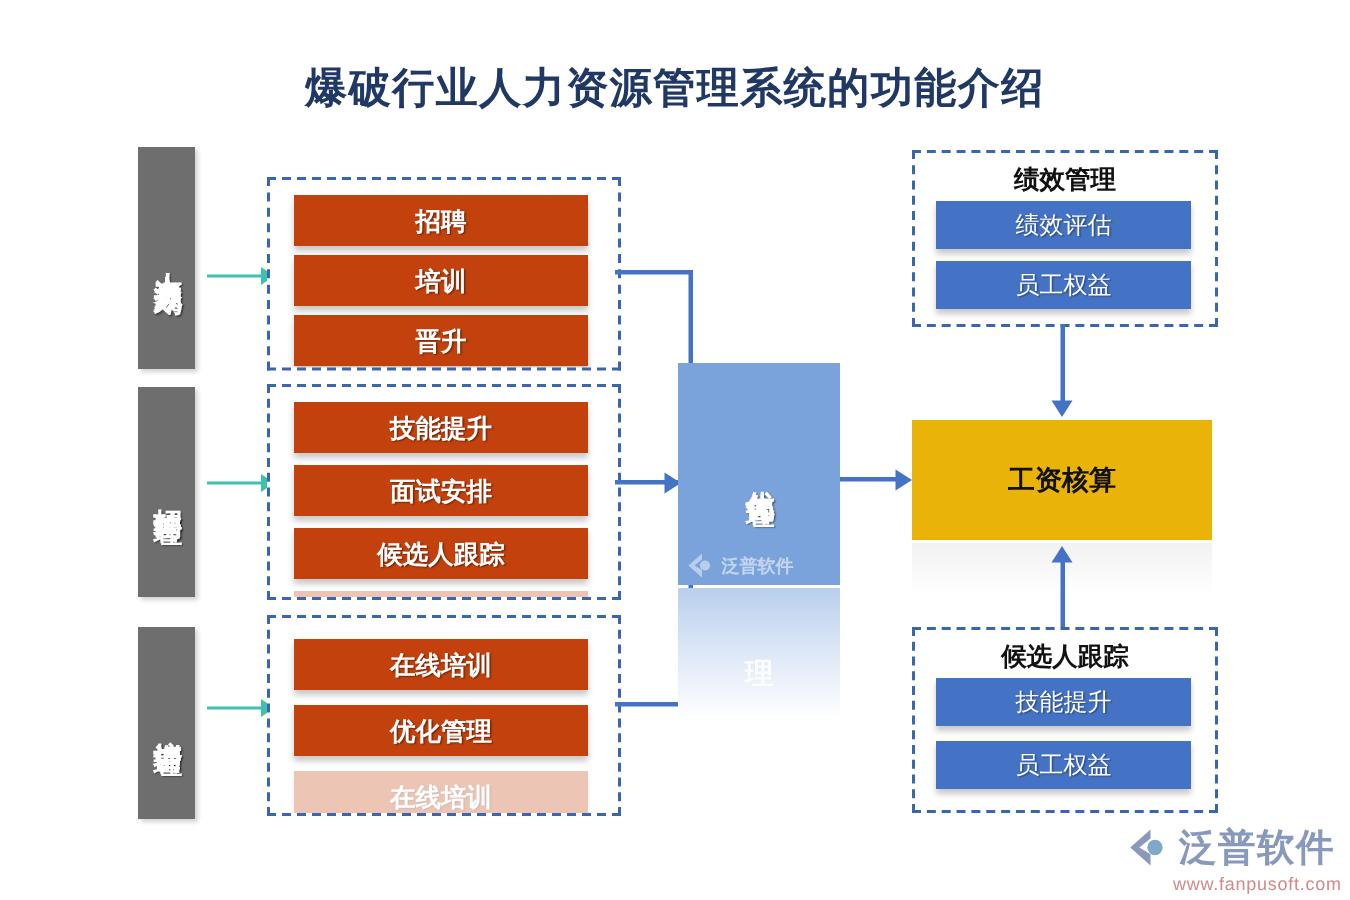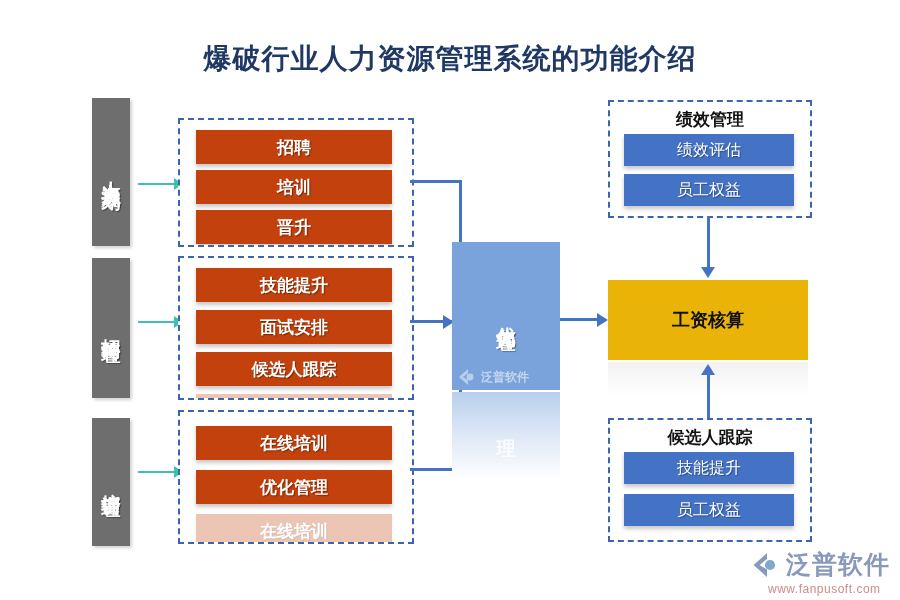--- a/index.html
+++ b/index.html
@@ -127,21 +127,21 @@
   }
   #payrefl{
     position:absolute;left:608px;top:362px;width:200px;height:34px;
     background:linear-gradient(to bottom,#f2f2f2,#ffffff);
   }
 
   
   #logo{position:absolute;left:752px;top:548px;width:140px;height:46px;}
   #logo .lrow{display:flex;align-items:center;gap:4px;}
   #logo .ltxt{font-size:25px;font-weight:bold;color:#8899bb;letter-spacing:1px;}
-  #logo .lurl{font-size:12px;color:#d08a8a;letter-spacing:.5px;margin-top:1px;margin-left:16px;}
+  #logo .lurl{font-size:12px;color:#d08a8a;letter-spacing:.5px;margin-top:1px;margin-left:30px;}
 </style>
 </head>
 <body>
 
 <div id="stage">
 
   <div class="title">爆破行业人力资源管理系统的功能介绍</div>
 
   <div class="vlabel" id="vl1">
     <span>人力资源规划</span>

